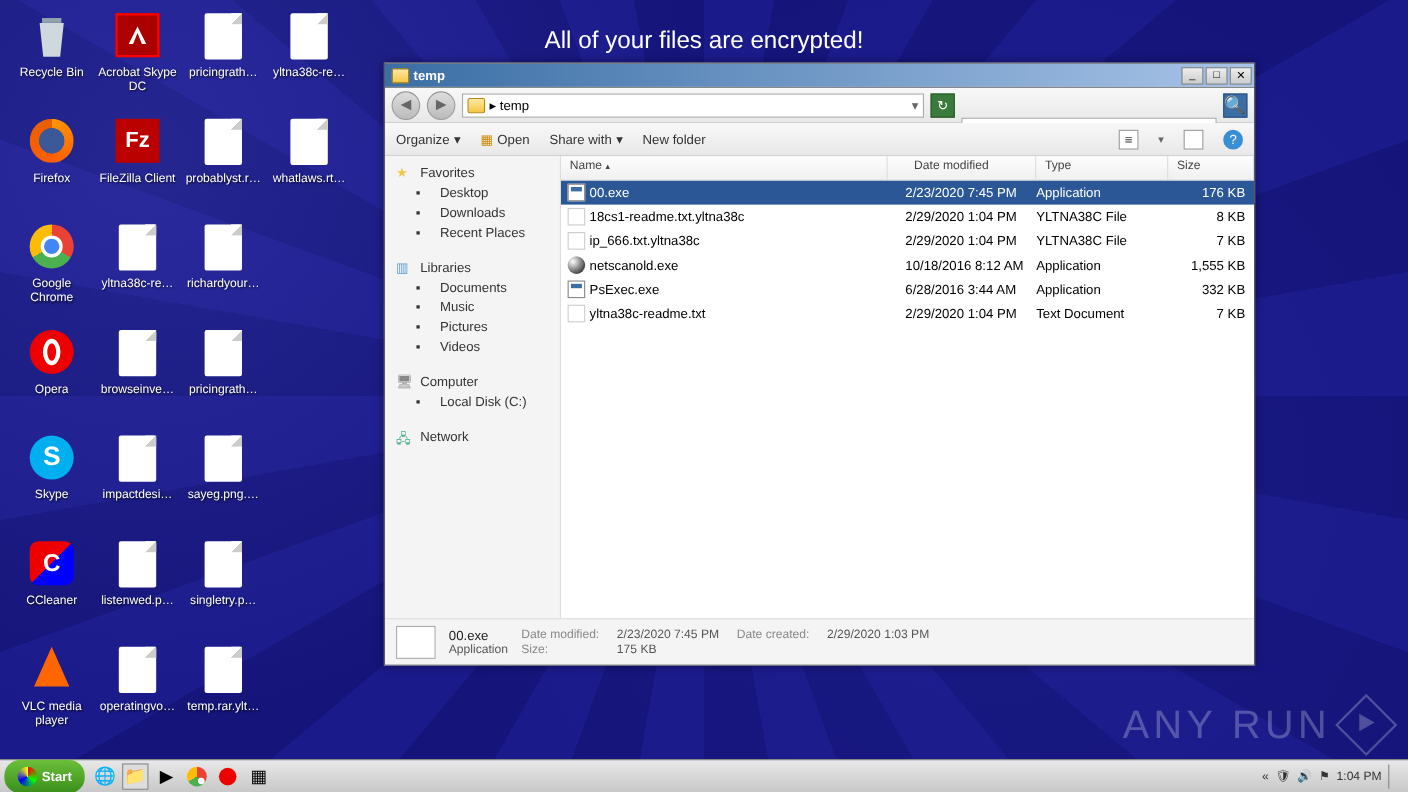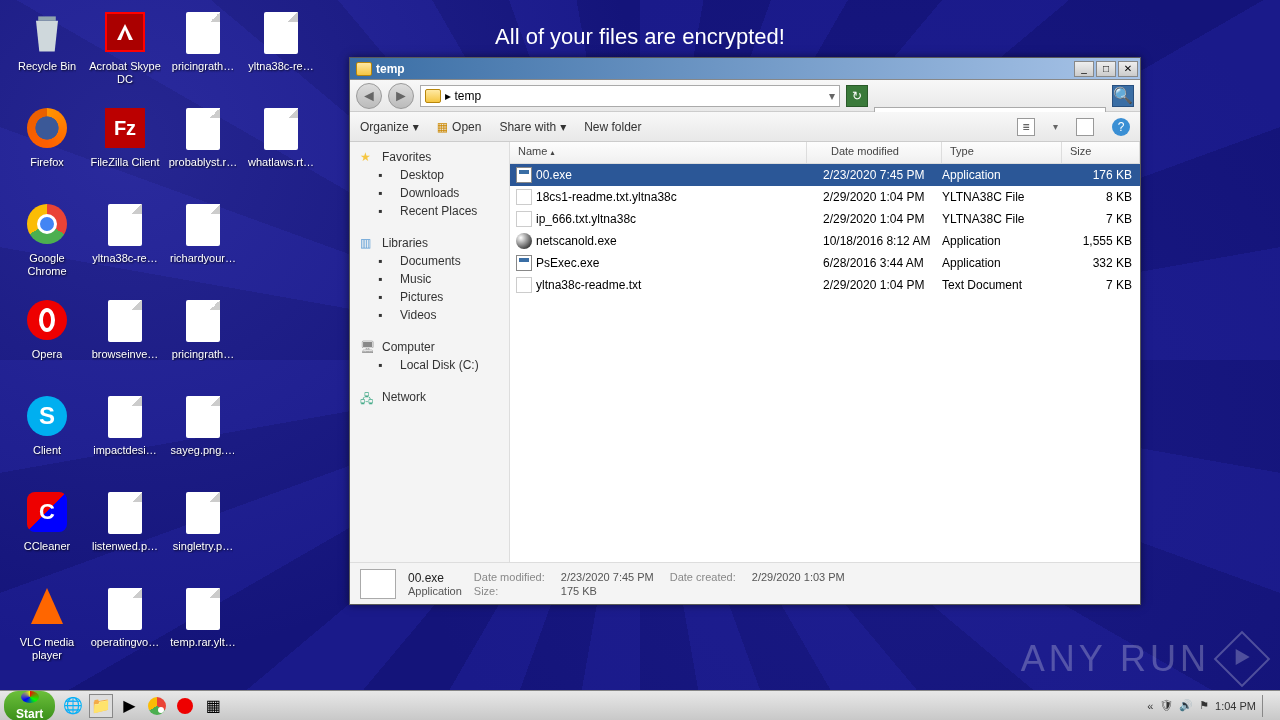--- a/index.html
+++ b/index.html
@@ -75,21 +75,21 @@
 .fic-txt { background: #fff; border: 1px solid #ccc; }
 .fic-ball { background: radial-gradient(circle at 30% 30%, #fff, #000); border-radius: 50%; }
 
 .details { height: 42px; border-top: 1px solid #ddd; background: #f4f4f4; display: flex; align-items: center; padding: 4px 10px; gap: 12px; font-size: 11px; color: #555; }
 .details .thumb { width: 36px; height: 30px; background: #fff; border: 1px solid #aaa; }
 .details .meta { display: grid; grid-template-columns: auto auto auto auto; column-gap: 16px; row-gap: 2px; }
 .details .fn { font-size: 12px; color: #222; }
 .details .lbl2 { color: #888; }
 
 .taskbar { position: absolute; bottom: 0; left: 0; right: 0; height: 30px; background: linear-gradient(#e8e8e8, #c8c8c8); border-top: 1px solid #888; display: flex; align-items: center; z-index: 5; }
-.start { height: 30px; padding: 0 12px; background: linear-gradient(#6bbf3a, #3a8f1a); border-radius: 14px; color: #fff; font-weight: bold; font-size: 12px; display: flex; align-items: center; gap: 4px; cursor: pointer; margin: 0 4px; flex-direction: column; }
+.start { height: 30px; padding: 0 12px; background: linear-gradient(#6bbf3a, #3a8f1a); border-radius: 14px; color: #fff; font-weight: bold; font-size: 12px; display: flex; align-items: center; gap: 4px; cursor: pointer; margin: 0 4px; }
 .start .orb { width: 18px; height: 18px; border-radius: 50%; background: conic-gradient(#f00, #0f0, #00f, #ff0); }
 .tbicon { width: 24px; height: 24px; margin: 0 2px; cursor: pointer; display: flex; align-items: center; justify-content: center; border: 1px solid transparent; }
 .tbicon.active { border: 1px solid #888; background: #ddd; }
 .tray { margin-left: auto; display: flex; align-items: center; gap: 6px; padding: 0 6px; font-size: 11px; color: #333; }
 
 .anyrun { position: absolute; right: 18px; bottom: 40px; color: rgba(255,255,255,.25); font-size: 36px; font-weight: 300; letter-spacing: 4px; z-index: 1; display: flex; align-items: center; gap: 12px; }
 .anyrun .play { width: 40px; height: 40px; border: 2px solid rgba(255,255,255,.25); transform: rotate(45deg); position: relative; }
 .anyrun .play::after { content: ""; position: absolute; left: 10px; top: 8px; width: 0; height: 0; border-left: 14px solid rgba(255,255,255,.25); border-top: 8px solid transparent; border-bottom: 8px solid transparent; transform: rotate(-45deg); }
 </style>
 </head>
@@ -190,21 +190,21 @@
       <div class="ic">
         <div class="ic-file"></div>
       </div>
       <div class="lbl">pricingrath…</div>
     </div>
     <div></div>
     <div class="di">
       <div class="ic">
         <div class="ic-skype">S</div>
       </div>
-      <div class="lbl">Client</div>
+      <div class="lbl">Skype</div>
     </div>
     <div class="di">
       <div class="ic">
         <div class="ic-file"></div>
       </div>
       <div class="lbl">impactdesi…</div>
     </div>
     <div class="di">
       <div class="ic">
         <div class="ic-file"></div>

